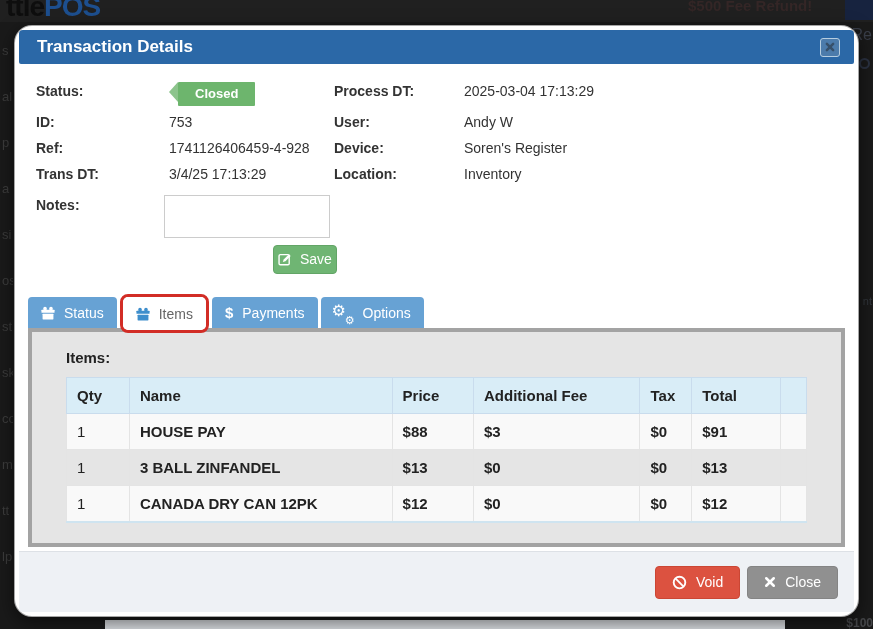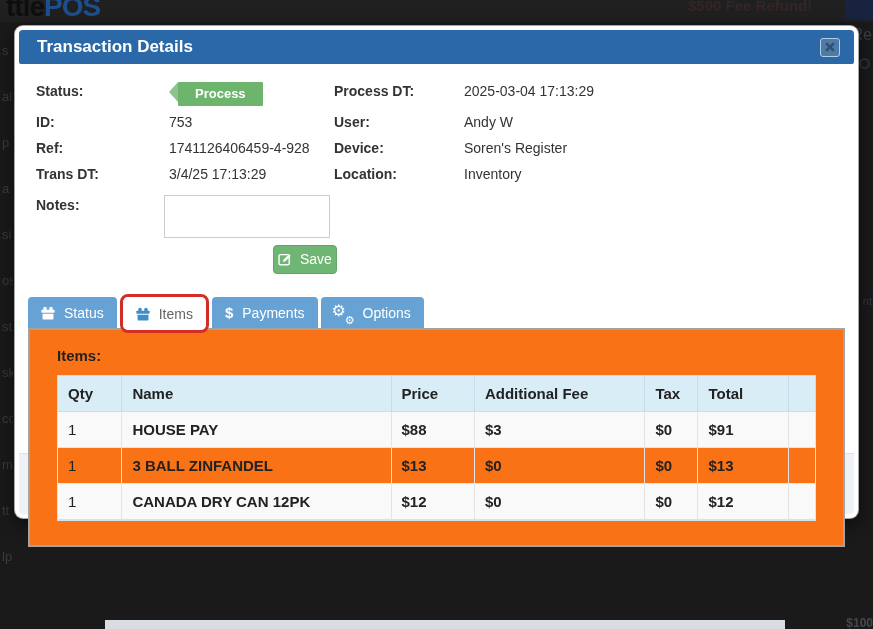--- a/index.html
+++ b/index.html
@@ -20,22 +20,22 @@
   .backdrop-corner-box { position:absolute; right:0; top:0; width:28px; height:20px; background:#17233f; }
   .backdrop-left-strip { position:absolute; left:0; top:28px; width:13px; bottom:0; color:#3c3c3c; font-size:13px; line-height:46px; white-space:pre-line; overflow:hidden; padding-left:2px; }
   .backdrop-right-re { position:absolute; right:1px; top:26px; color:#3a3f4a; font-size:16px; }
   .backdrop-right-circle { position:absolute; right:3px; top:58px; width:11px; height:11px; border:2px solid #2b3242; border-radius:50%; }
   .backdrop-right-nt { position:absolute; right:1px; top:295px; color:#33373d; font-size:11px; }
   .backdrop-bottom-strip { position:absolute; left:105px; bottom:0; width:680px; height:9px; background:#d9dce0; }
   .backdrop-bottom-amount { position:absolute; right:0; bottom:-1px; color:#46474a; font-size:12px; font-weight:bold; }
 
   
   .modal {
-    position:absolute; left:14px; top:25px; width:845px; height:494px;
-    background:#fff; border:1px solid rgba(0,0,0,.35); border-radius:9px;
+    position:absolute; left:14px; top:25px; width:845px; height:592px;
+    background:#fff; border:1px solid rgba(0,0,0,.35); border-radius:18px;
     box-shadow:0 5px 18px rgba(0,0,0,.55);
   }
   .modal-header {
     margin:4px; height:34px; background:#2b68a7; border-radius:4px 4px 2px 2px;
     display:flex; align-items:center; padding:0 14px 0 18px;
   }
   .modal-title { color:#fff; font-size:17px; font-weight:bold; }
   .modal-x-btn {
     margin-left:auto; width:20px; height:19px; background:#4c7bab;
     border:1px solid #b6cde0; border-radius:3px;
@@ -83,22 +83,22 @@
     margin:0 3px -5px 0; background:#fff; padding:0; overflow:hidden;
   }
   .tab.active { background:#fff; color:#666; margin:0; border-radius:5px; height:33px; }
   .tab.active .tab-ico { color:#3e8ecc; }
   .dollar-glyph { font-weight:bold; font-size:15px; }
   .gears { position:relative; width:20px; height:18px; }
   .gear-big { position:absolute; left:-2px; top:-2px; font-size:16px; line-height:18px; }
   .gear-small { position:absolute; right:-1px; bottom:-4px; font-size:11px; line-height:11px; }
 
   .tab-panel {
-    border:2px solid #a3a3a3; background:#f97316; min-height:219px;
-    padding:17px 27px; position:relative; z-index:1;
+    border:4px solid #a3a3a3; background:#e5e5e5; min-height:219px;
+    padding:17px 34px; position:relative; z-index:1;
   }
   .items-heading { font-size:15px; font-weight:bold; color:#222; margin-bottom:11px; }
 
   
   table.items { width:100%; border-collapse:collapse; font-size:15px; }
   table.items th {
     background:#d9edf7; color:#222; font-weight:bold; text-align:left;
     padding:9px 10px; border:1px solid #c9dced;
   }
   table.items td { padding:9px 10px; border:1px solid #e4e4e4; color:#222; }
@@ -155,21 +155,21 @@
           <line x1="3" y1="3" x2="13" y2="13"></line>
           <line x1="13" y1="3" x2="3" y2="13"></line>
         </svg>
     </span>
   </div>
 
   <div class="modal-body">
 
     <div class="fields">
       <span class="f-label">Status:</span>
-      <span><span class="badge-closed">Process</span></span>
+      <span><span class="badge-closed">Closed</span></span>
       <span class="f-label">Process DT:</span>
       <span class="f-value">2025-03-04 17:13:29</span>
 
       <span class="f-label">ID:</span>
       <span class="f-value">753</span>
       <span class="f-label">User:</span>
       <span class="f-value">Andy W</span>
 
       <span class="f-label">Ref:</span>
       <span class="f-value">1741126406459-4-928</span>

